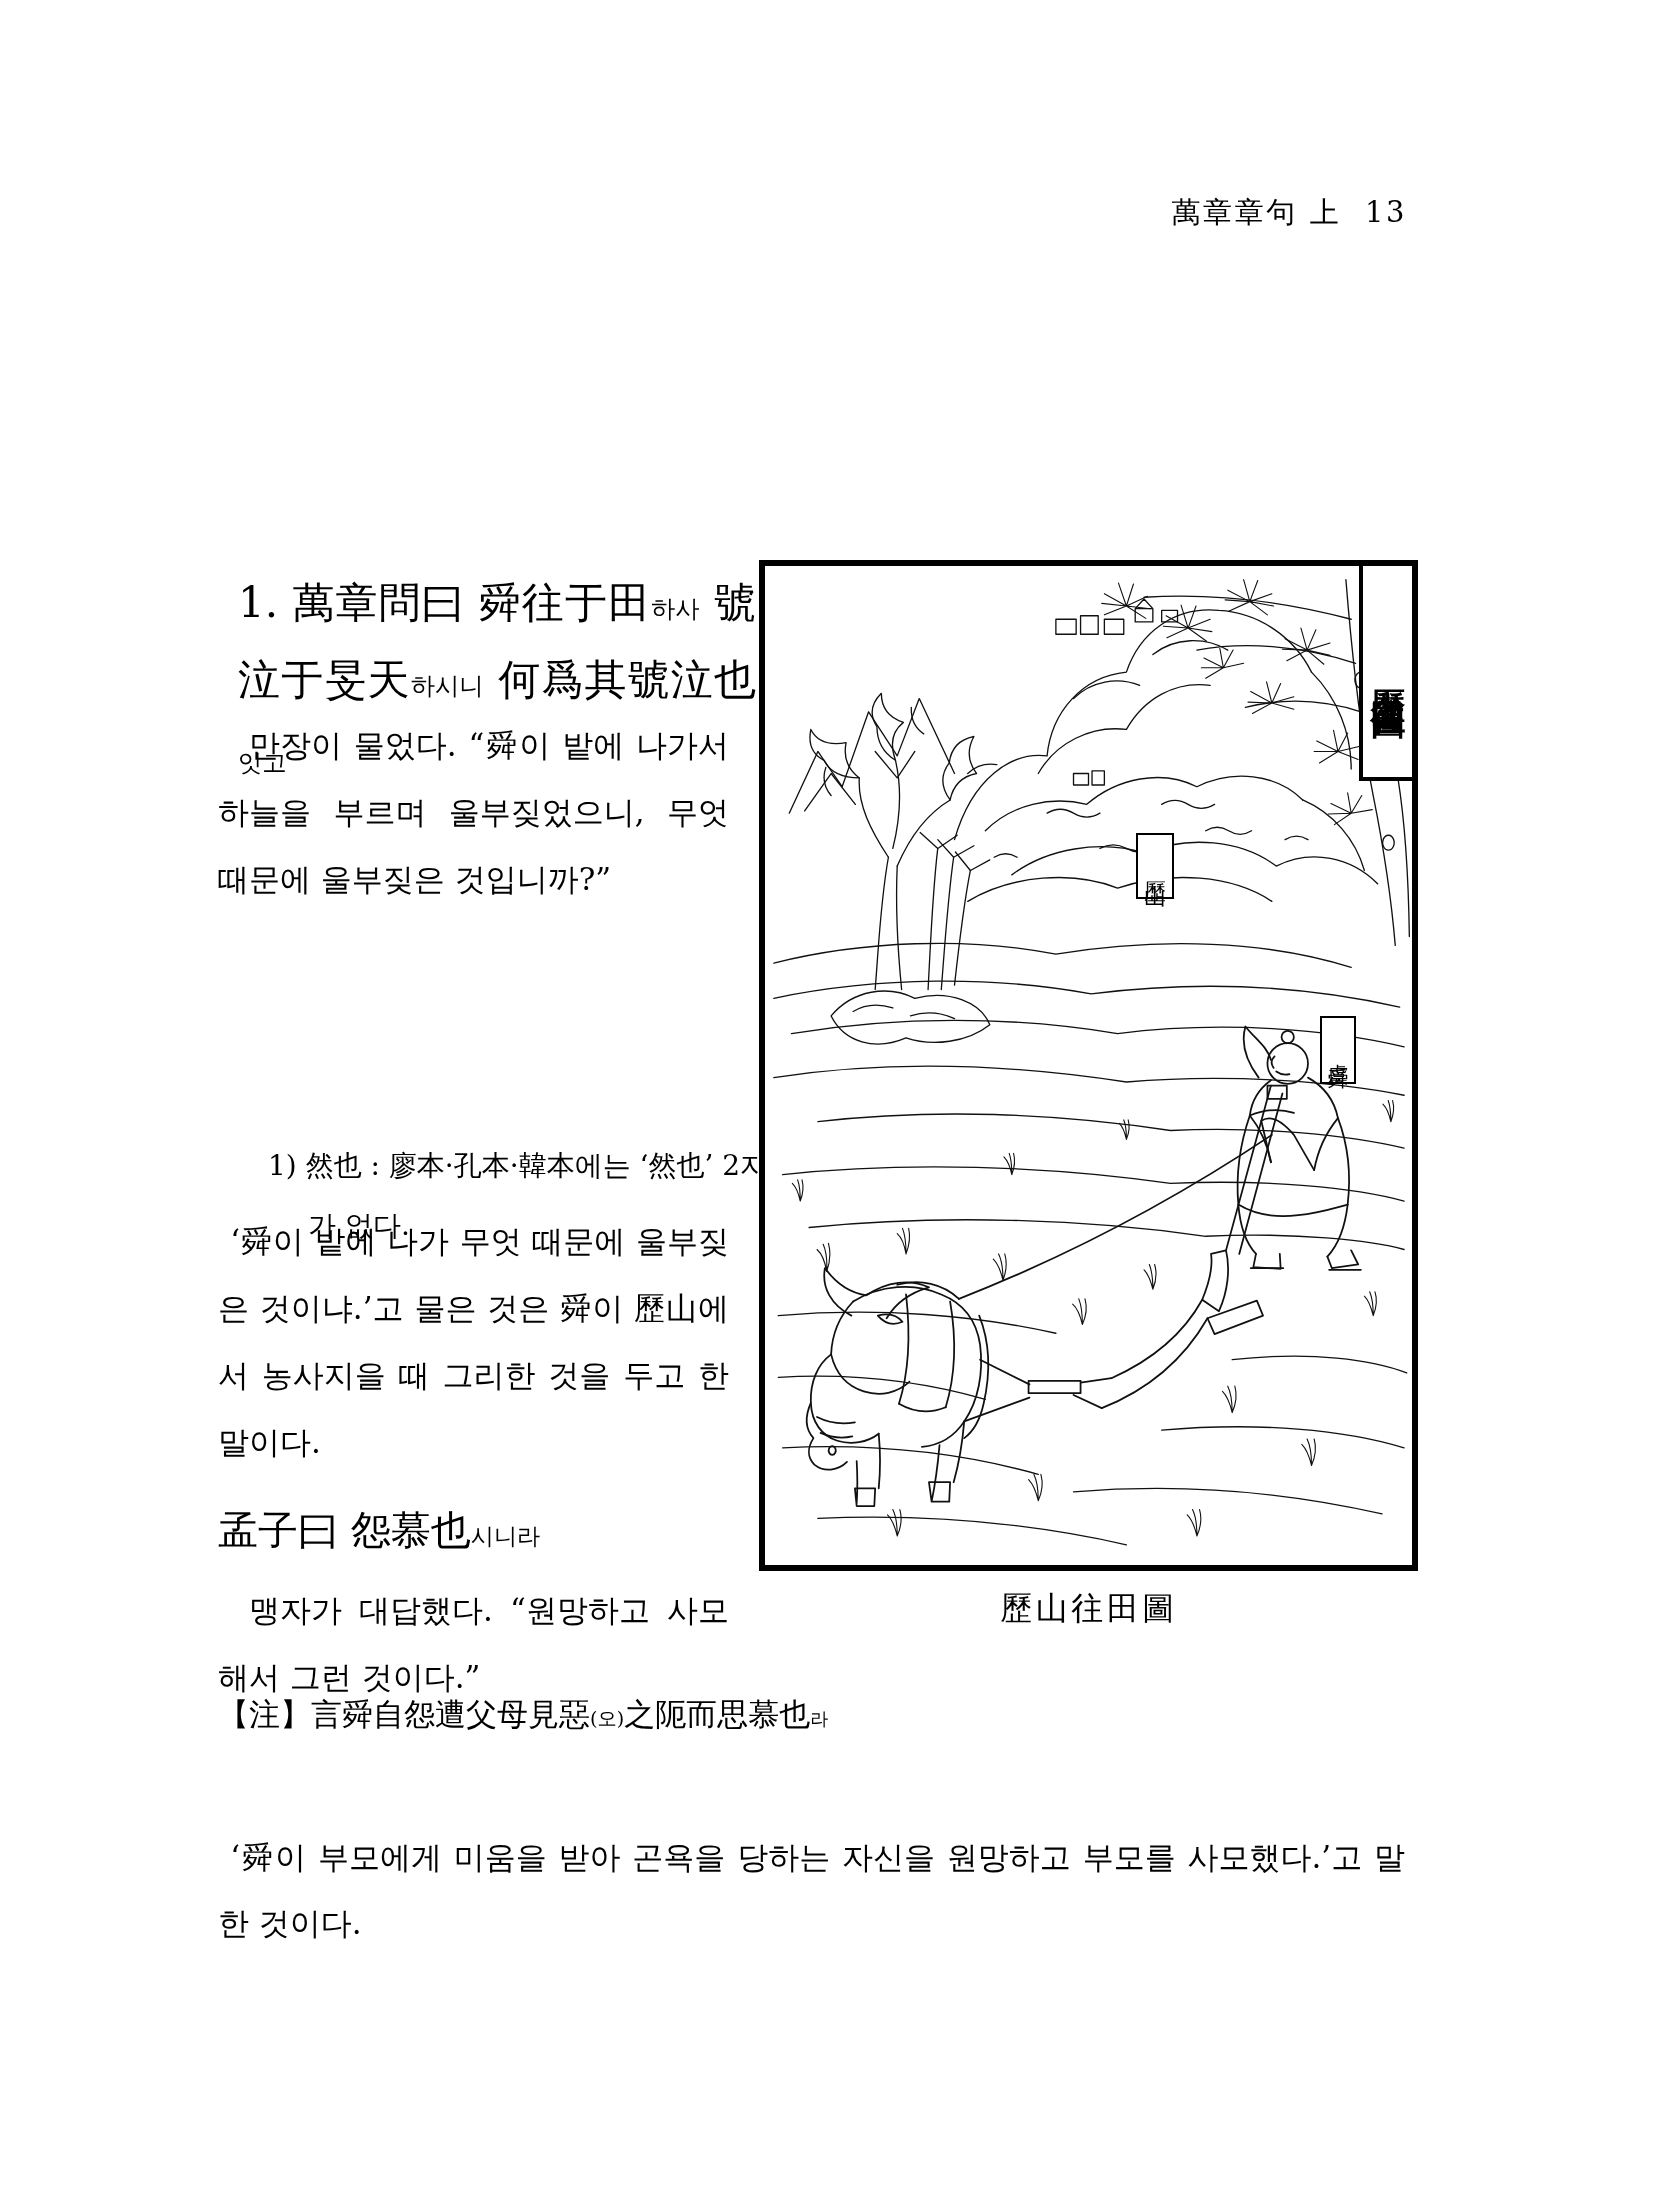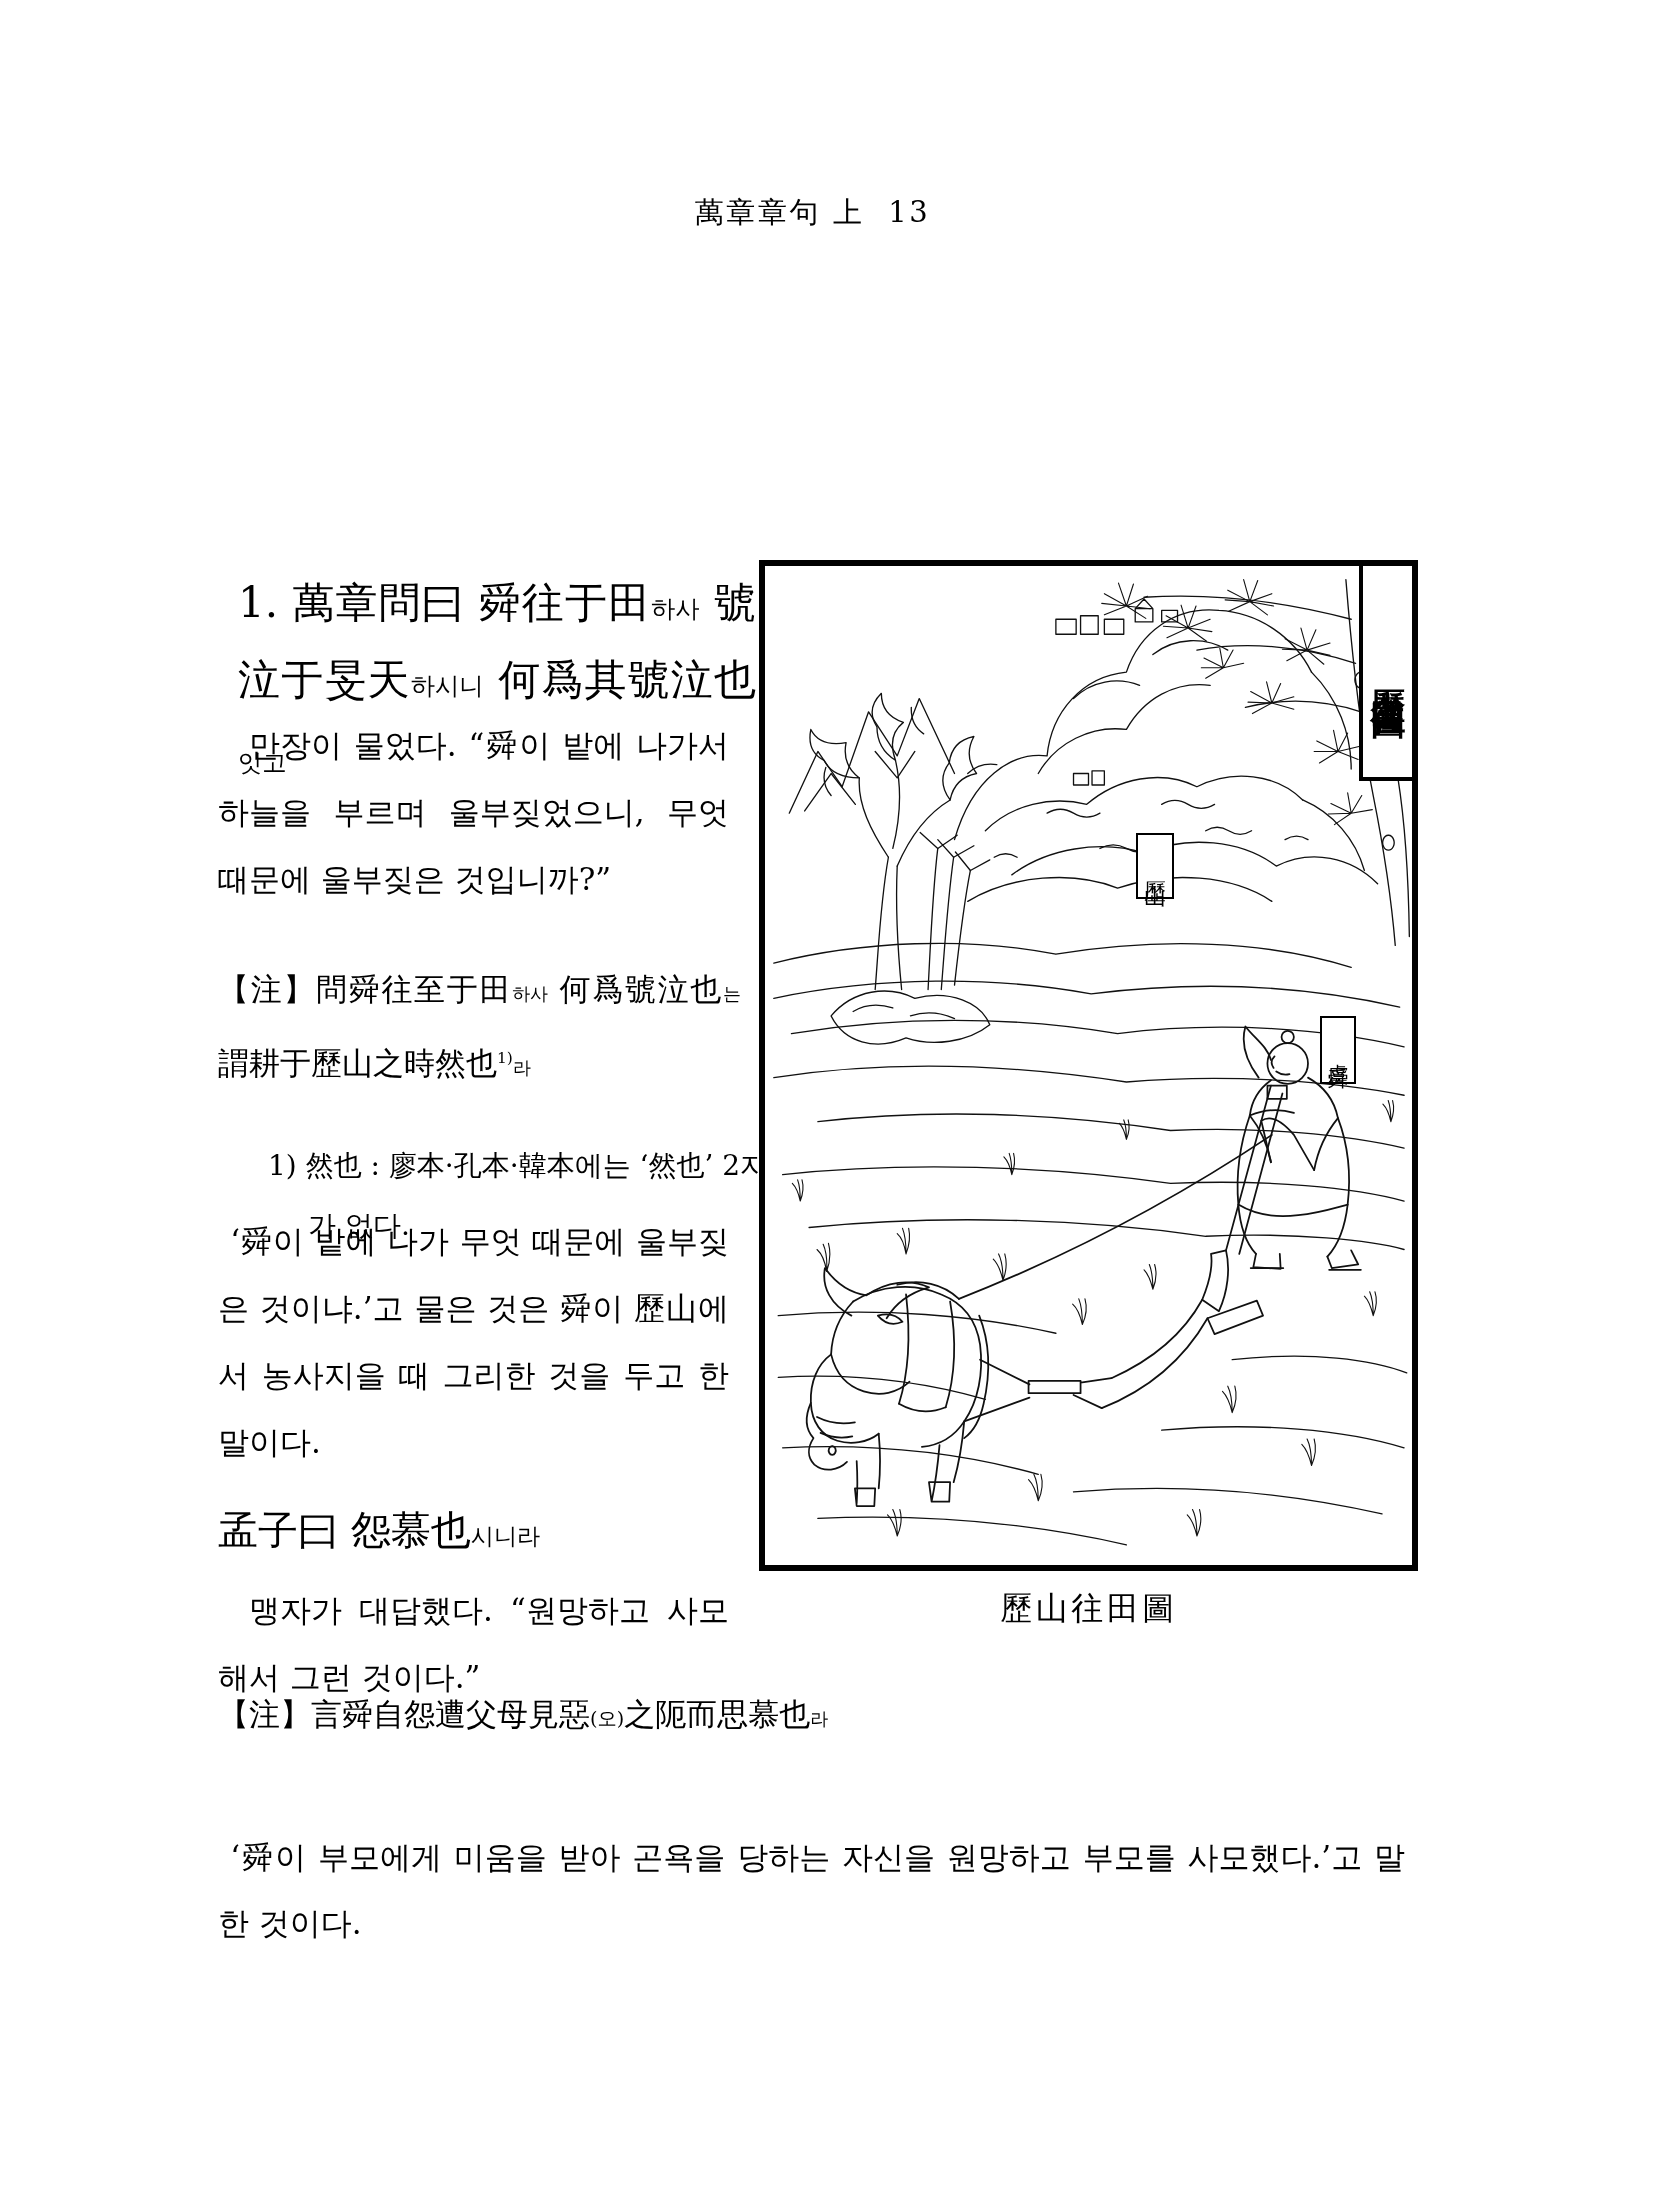--- a/index.html
+++ b/index.html
@@ -4,21 +4,21 @@
 <style>
   html,body{margin:0;padding:0;background:#ffffff;}
   .page{
     position:relative;width:1658px;height:2263px;background:#ffffff;color:#000;
     font-family:"DejaVu Serif","Liberation Serif",serif;
     overflow:hidden;
   }
   .abs{position:absolute;}
   
   .running-head{
-    top:193px;left:218px;width:1189px;text-align:center;
+    top:193px;left:218px;width:1189px;text-align:right;
     font-size:29px;letter-spacing:2.6px;white-space:pre;
   }
   
   .intro{
     top:287px;left:240px;width:1156px;
     font-size:31px;line-height:52px;text-align:justify;text-indent:28px;
     word-break:break-all;
   }
   
   .heading1{
@@ -97,21 +97,20 @@
 
 <div class="page">
 
   <div class="abs running-head">萬章章句 上  13</div>
 
 
   <div class="abs heading1"><span class="seg-big">1. 萬章問曰 舜往于田</span><span class="seg-ht">하사</span><span class="seg-big"> 號泣于旻天</span><span class="seg-ht">하시니</span><span class="seg-big"> 何爲其號泣也</span><span class="seg-ht">잇고</span></div>
 
   <div class="abs para1">만장이 물었다. “舜이 밭에 나가서 하늘을 부르며 울부짖었으니, 무엇 때문에 울부짖은 것입니까?”</div>
 
-  <div class="abs note1"><span class="seg-tag">【注】</span><span class="seg-h">問舜往至于田</span><span class="seg-ht">하사</span><span class="seg-h"> 何爲號泣也</span><span class="seg-ht">는</span><span class="seg-h"> 謂耕于歷山之時然也</span><span class="seg-sup">1)</span><span class="seg-ht">라</span></div>
 
   <div class="abs footnote">1) 然也 : 廖本·孔本·韓本에는 ‘然也’ 2자가 없다.</div>
 
   <div class="abs para2">‘舜이 밭에 나가 무엇 때문에 울부짖은 것이냐.’고 물은 것은 舜이 歷山에서 농사지을 때 그리한 것을 두고 한 말이다.</div>
 
   <div class="abs heading2"><span class="seg-big">孟子曰 怨慕也</span><span class="seg-ht">시니라</span></div>
 
   <div class="abs para3">맹자가 대답했다. “원망하고 사모해서 그런 것이다.”</div>
 
   <div class="abs note2"><span class="seg-tag">【注】</span><span class="seg-h">言舜自怨遭父母見惡</span><span class="seg-paren">(오)</span><span class="seg-h">之阨而思慕也</span><span class="seg-ht">라</span></div>

